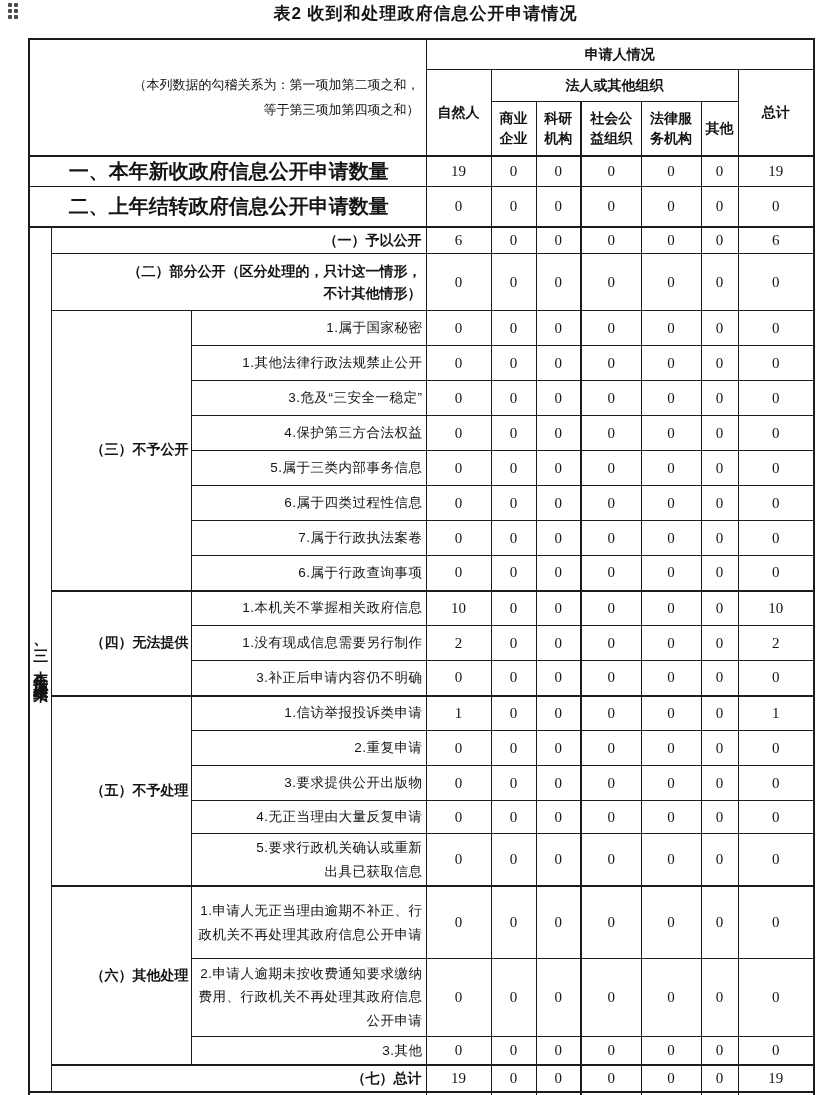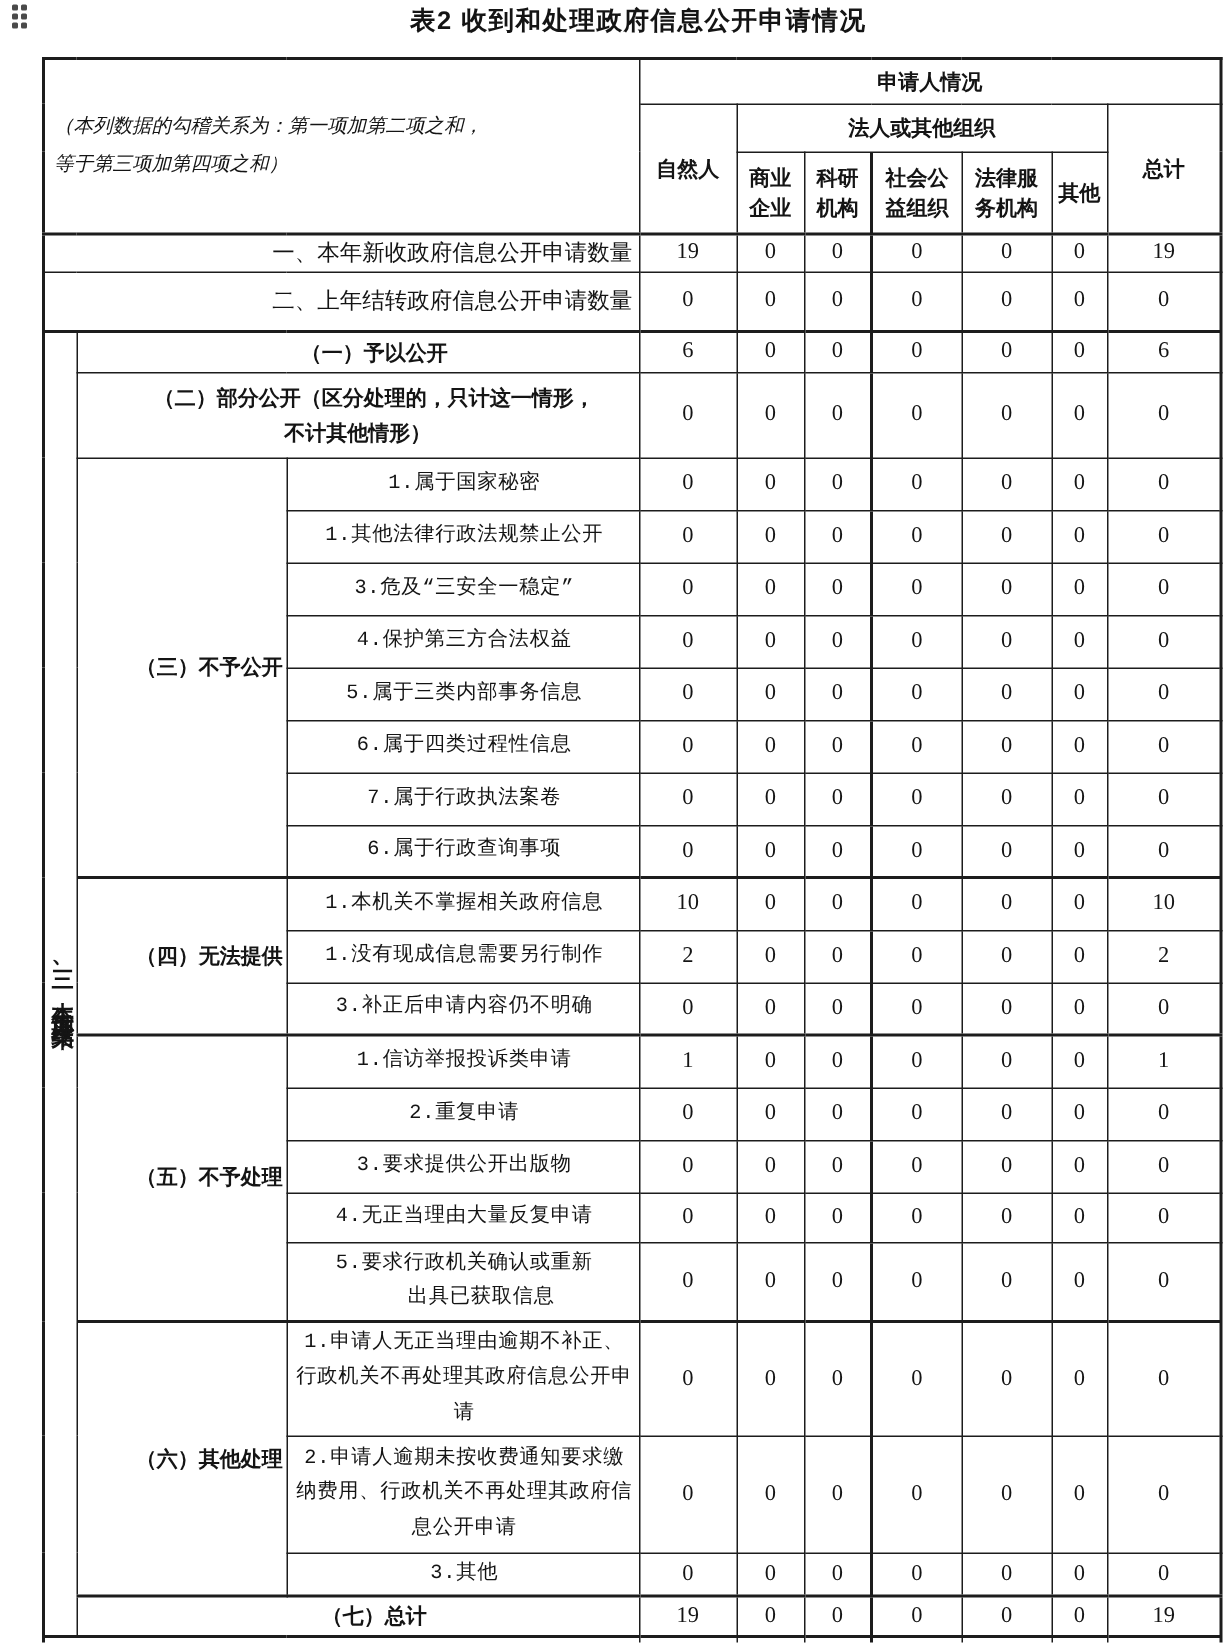--- a/index.html
+++ b/index.html
@@ -20,31 +20,31 @@
         border:2px solid #1c1c1c;}
   td,th{border:1px solid #1c1c1c;padding:0;overflow:hidden;
         font-weight:normal;vertical-align:middle;}
 
   tr.t2 td, tr.t2 th{border-top-width:2px;}
   td.v:nth-last-child(4), th.bl2{border-left-width:2px;}
 
   .hd{font-family:"Liberation Sans",sans-serif;font-weight:bold;font-size:14px;
       text-align:center;line-height:1.45;padding:1px 2px;}
   .np{padding:0 11px;}
-  .note{font-family:"DejaVu Serif",serif;font-style:italic;font-size:13px;
-        text-align:left;white-space:pre-line;line-height:1.85;padding:0 6px;}
-  .lbl{font-family:"Liberation Sans",sans-serif;font-weight:normal;font-size:15px;
-       text-align:right;padding:1px 4px 1px 6px;}
+  .note{font-family:"DejaVu Serif",serif;font-size:13px;
+        text-align:right;white-space:pre-line;line-height:1.85;padding:0 6px;}
+  .lbl{font-family:"Liberation Sans",sans-serif;font-weight:bold;font-size:20px;
+       text-align:center;padding:1px 4px 1px 6px;}
   .grp{font-family:"Liberation Sans",sans-serif;font-weight:bold;font-size:14px;
-       text-align:center;text-indent:22px;padding:1px 4px;line-height:1.6;
+       text-align:right;text-indent:22px;padding:1px 4px;line-height:1.6;
        white-space:pre-wrap;}
   .cat{font-family:"Liberation Sans",sans-serif;font-weight:bold;font-size:14px;
        text-align:right;padding:1px 2px 1px 14px;}
-  .item{font-family:Liberation Mono, monospace;font-size:13.5px;letter-spacing:0.5px;
-        text-align:center;padding:2px 3px 2px 5px;line-height:1.75;
+  .item{font-family:Liberation Sans, sans-serif;font-size:13.5px;letter-spacing:0.5px;
+        text-align:right;padding:2px 3px 2px 5px;line-height:1.75;
         white-space:pre-wrap;}
   .v{font-family:"Liberation Serif",serif;font-size:15px;text-align:center;}
   .vert{writing-mode:vertical-lr;text-orientation:upright;
         font-family:"Liberation Sans",sans-serif;font-weight:bold;font-size:15px;
         letter-spacing:3px;text-align:center;padding:0;}
 </style>
 </head>
 <body>
 
 <div class="dots">

